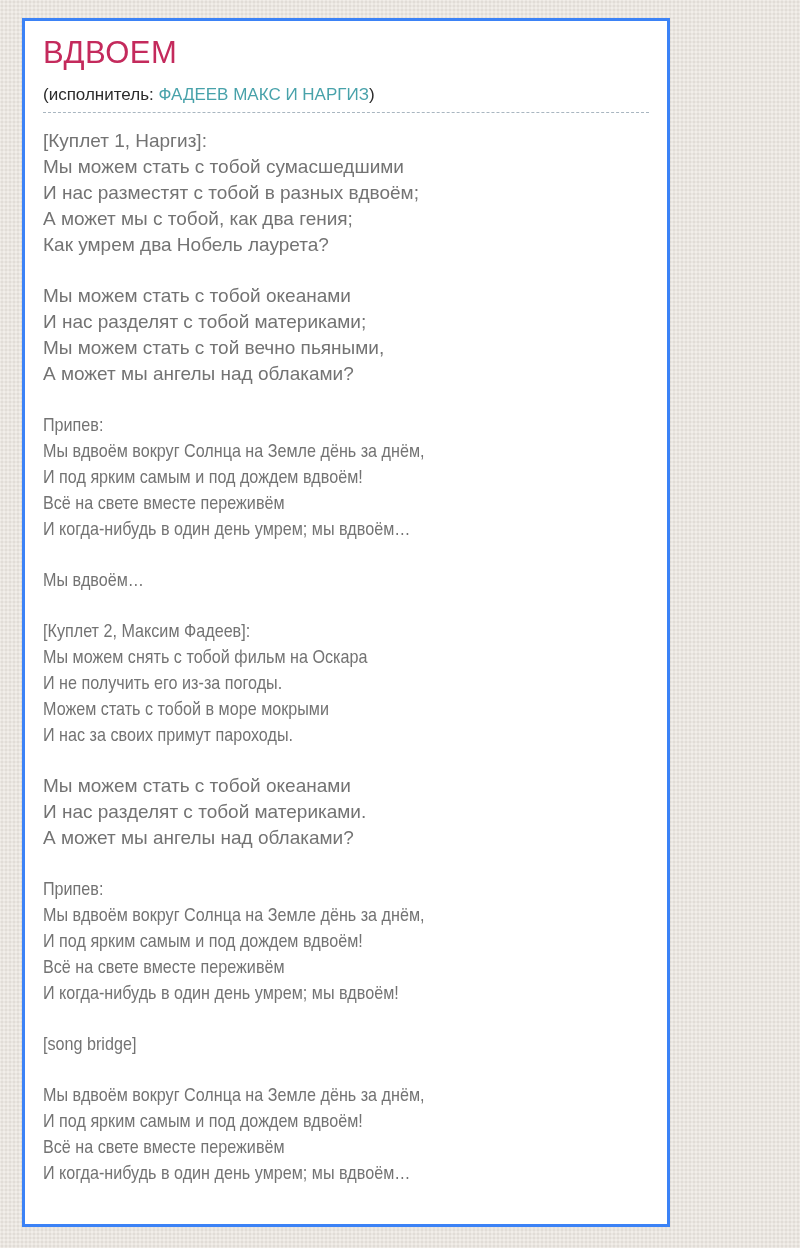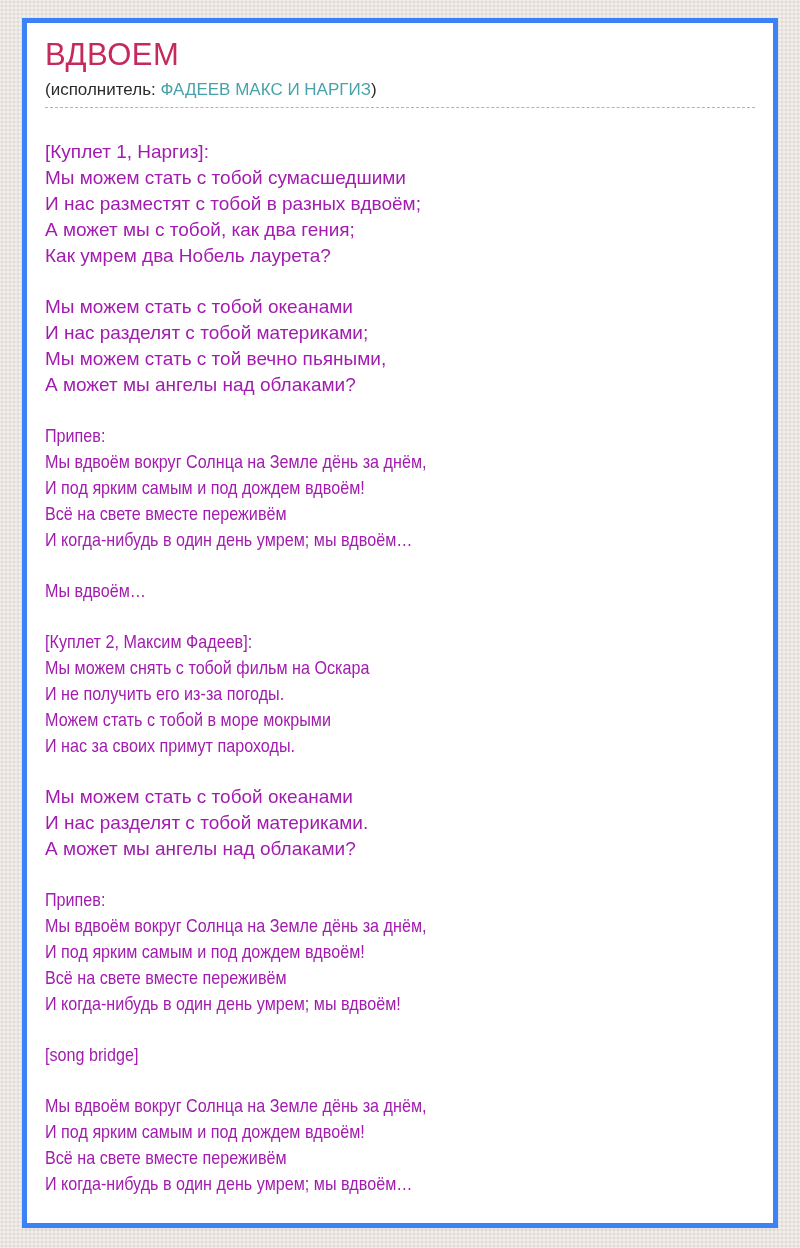--- a/index.html
+++ b/index.html
@@ -14,57 +14,57 @@
     background-color: #eae6e1;
     background-image:
       radial-gradient(#e1dcd6 1px, transparent 1px),
       radial-gradient(#f2eee9 1px, transparent 1px);
     background-size: 4px 4px;
     background-position: 0 0, 2px 2px;
   }
   .card {
     box-sizing: border-box;
     margin: 18px 22px 21px 22px;
-    width: 756px;
+    width: 648px;
     min-height: 1209px;
     background: #ffffff;
-    border: 5px solid #3b82f6;
+    border: 3px solid #3b82f6;
     box-shadow: 0 1px 2px rgba(0,0,0,0.05);
     padding: 14px 18px 26px 18px;
   }
   .song-title {
     margin: 0;
     font-size: 31px;
     line-height: 36px;
     font-weight: normal;
     color: #c42a5c;
     letter-spacing: 0.5px;
   }
   .artist-line {
-    margin-top: 6px;
+    margin-top: 13px;
     font-size: 17px;
     line-height: 21px;
     color: #2b2b2b;
   }
   .artist-link {
     color: #48a2aa;
     text-decoration: none;
     cursor: pointer;
   }
   .divider {
     border: 0;
     border-top: 1px dashed #a9b6c0;
     height: 0;
     margin: 7px 0 0 0;
   }
   .lyrics {
-    margin-top: 31px;
+    margin-top: 15px;
     font-size: 19px;
     line-height: 26px;
-    color: #a21caf;
+    color: #737373;
   }
   .stanza {
     margin: 0 0 25px 0;
   }
   .stanza:last-child {
     margin-bottom: 0;
   }
   .line {
     white-space: pre;
   }

